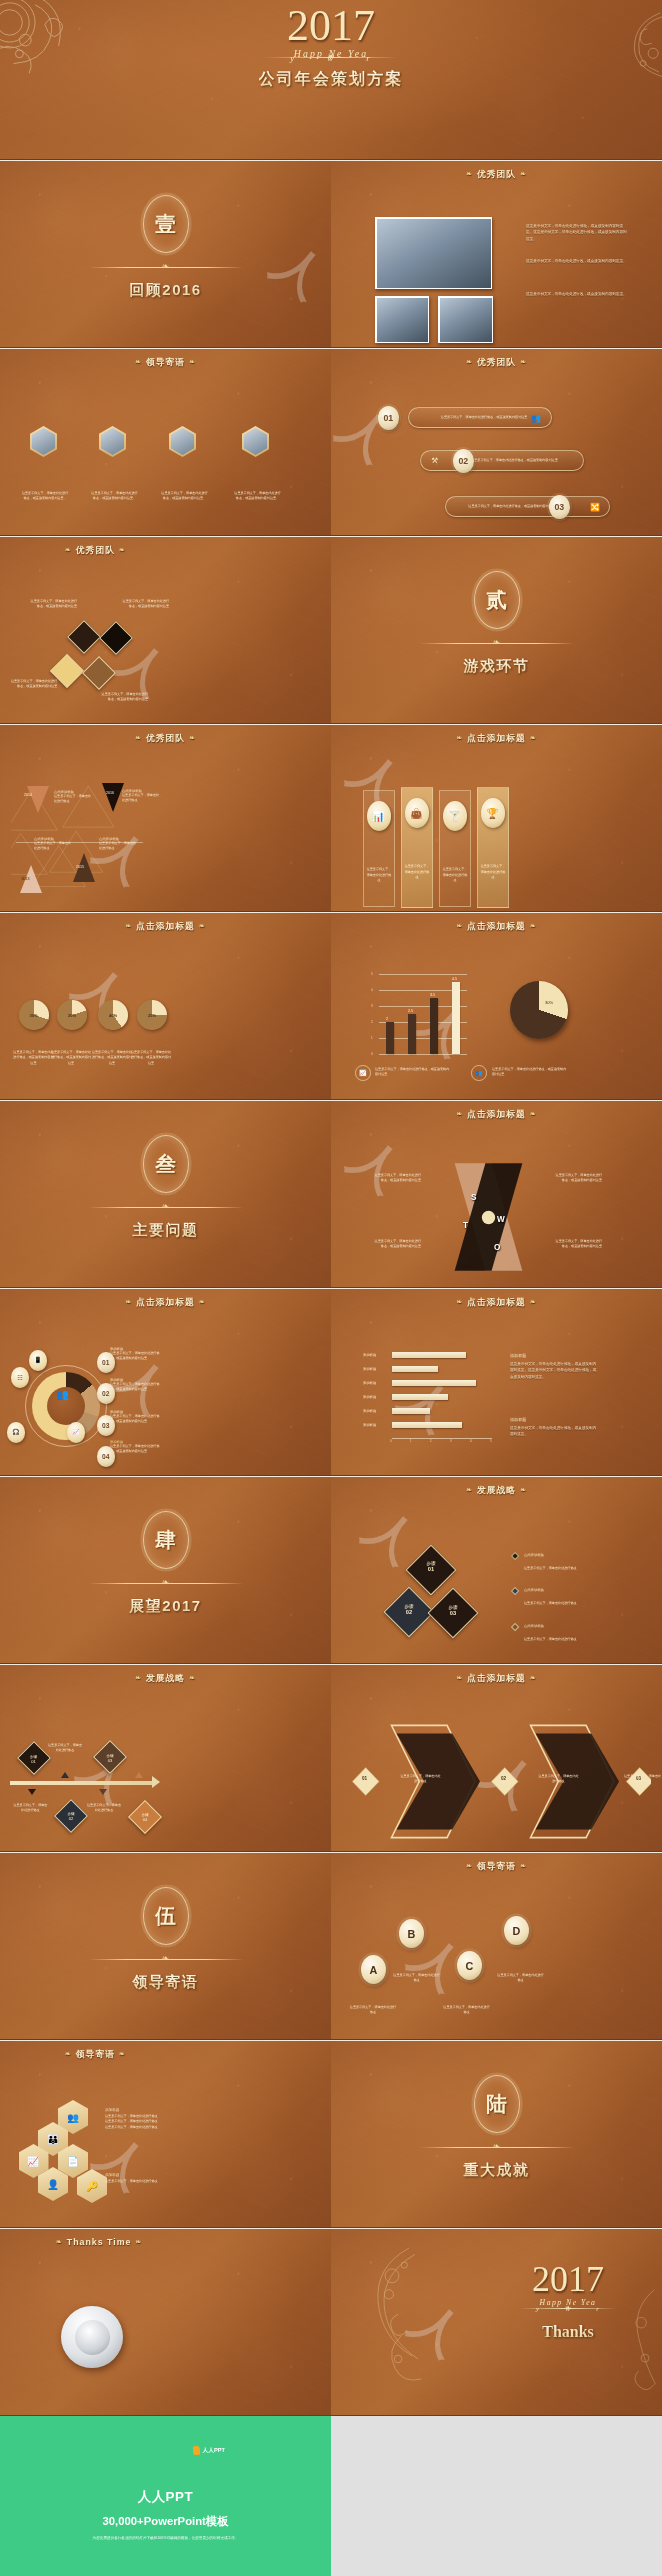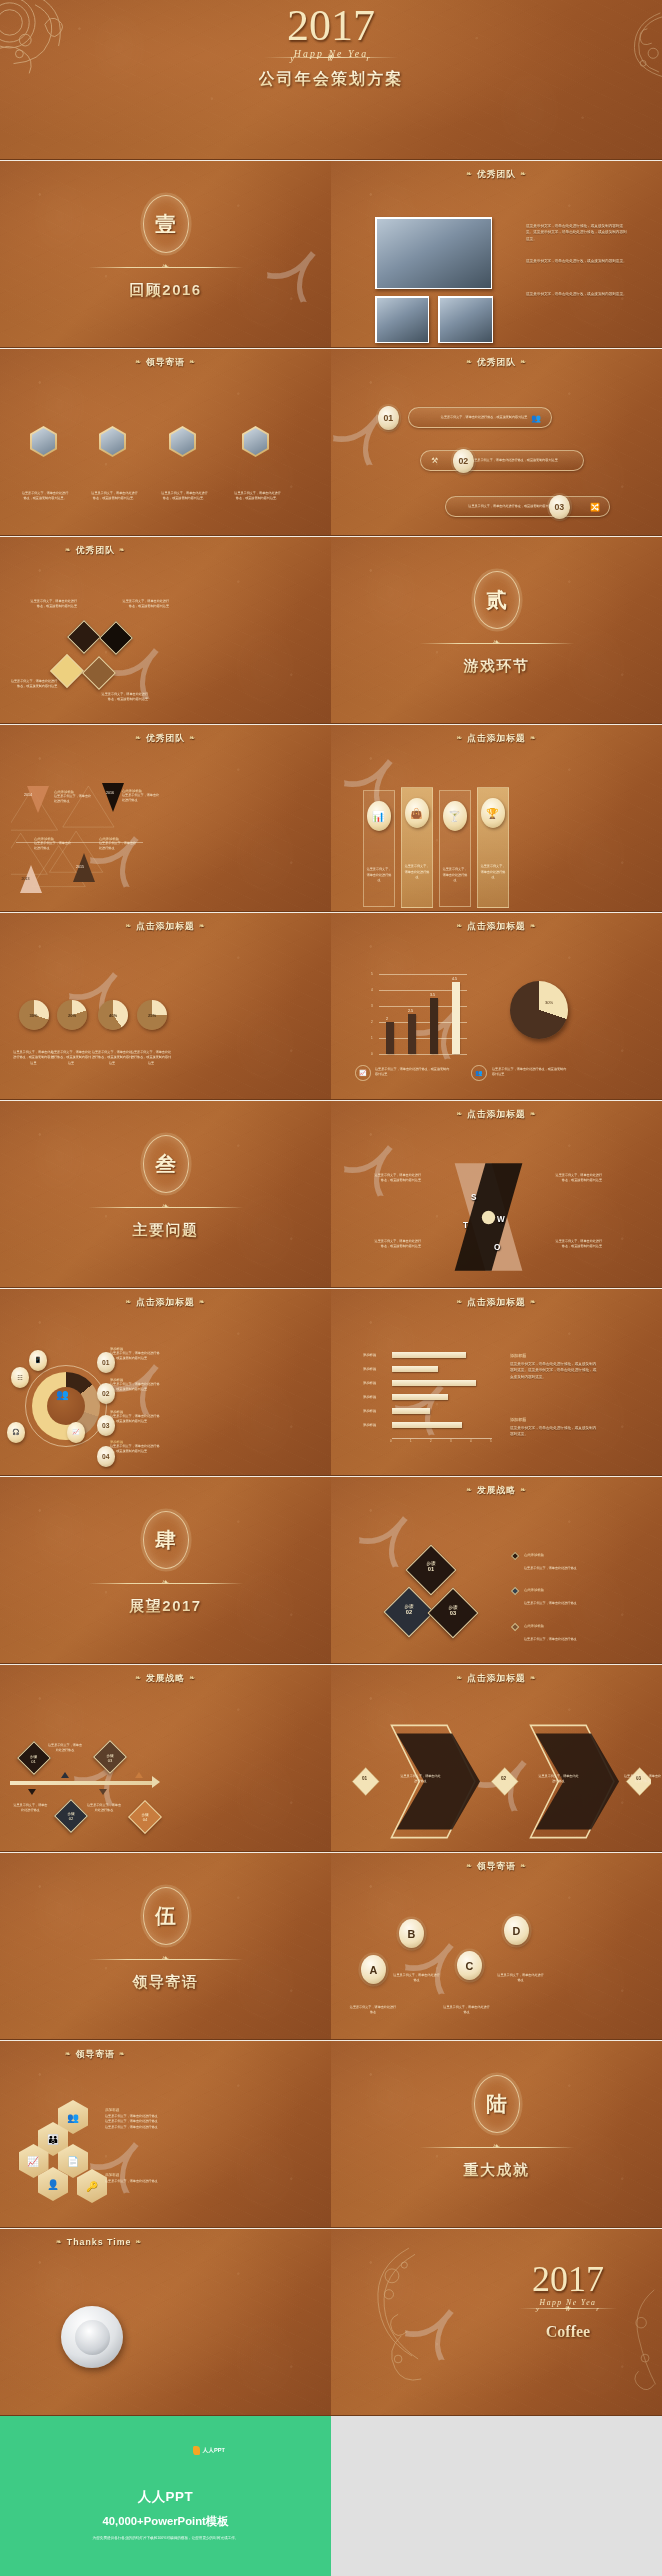--- a/index.html
+++ b/index.html
@@ -664,30 +664,30 @@
     </svg>
     <div class="ss" style="left:175px;top:33px;width:124px;text-align:center">
       <div class="cover-year" style="font-size:36px">2017</div>
       <div class="cover-en" style="font-size:7.7px;letter-spacing:1.5px">Happ  Ne  Yea</div>
       <div style="width:98px;height:0.5px;margin:1px auto 0;position:relative;background:linear-gradient(90deg,transparent,#f2e2b6,transparent)">
         <span style="position:absolute;left:50%;top:-5.2px;transform:translateX(-50%);color:#f2e2b6;font-size:7.2px">❧</span>
       </div>
       <div class="cover-en" style="font-size:6.7px;letter-spacing:12.4px;margin-left:11.3px;margin-top:-3.6px">y       w      r</div>
       <div style="margin-top:11.3px;font-family:'Liberation Serif',serif;font-size:16px;font-weight:bold;
            background:linear-gradient(180deg,#fffbe9,#e4c68a);-webkit-background-clip:text;background-clip:text;color:transparent;
-           filter:drop-shadow(1px 1px 1px rgba(60,25,5,.7))">Coffee</div>
+           filter:drop-shadow(1px 1px 1px rgba(60,25,5,.7))">Thanks</div>
     </div>
   </div>
 
   <div class="footer">
     <div class="footer-logo">
       <span class="fl-mark"></span>
       <span class="fl-txt">人人PPT</span>
     </div>
     <div class="footer-c">
       <div class="f-b">人人PPT</div>
-      <div class="f-s">40,000+PowerPoint模板</div>
+      <div class="f-s">30,000+PowerPoint模板</div>
       <div class="f-t">为您免费提供各行各业的的幻灯片下载和100%可编辑的模板，让您用更少的时间完成工作。</div>
     </div>
   </div>
   <div class="blank"></div>
 </div>
 
 
 </body></html>

